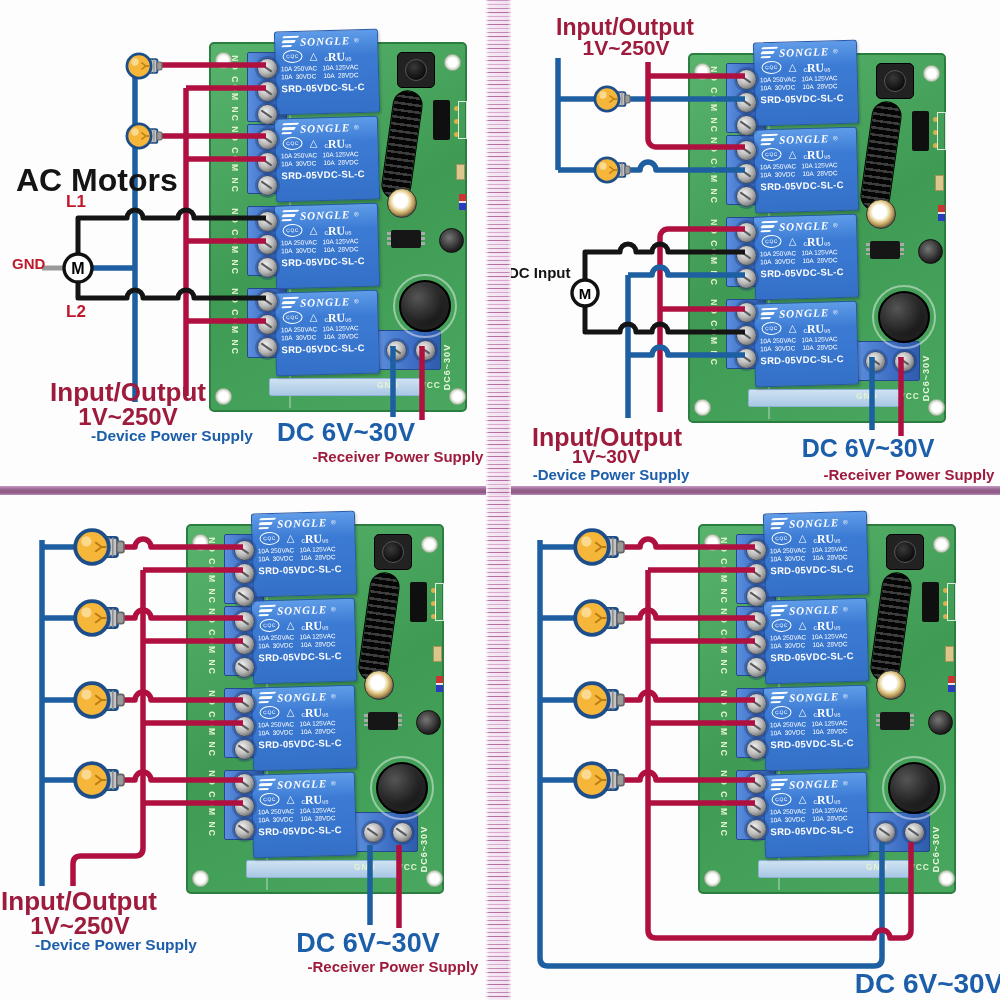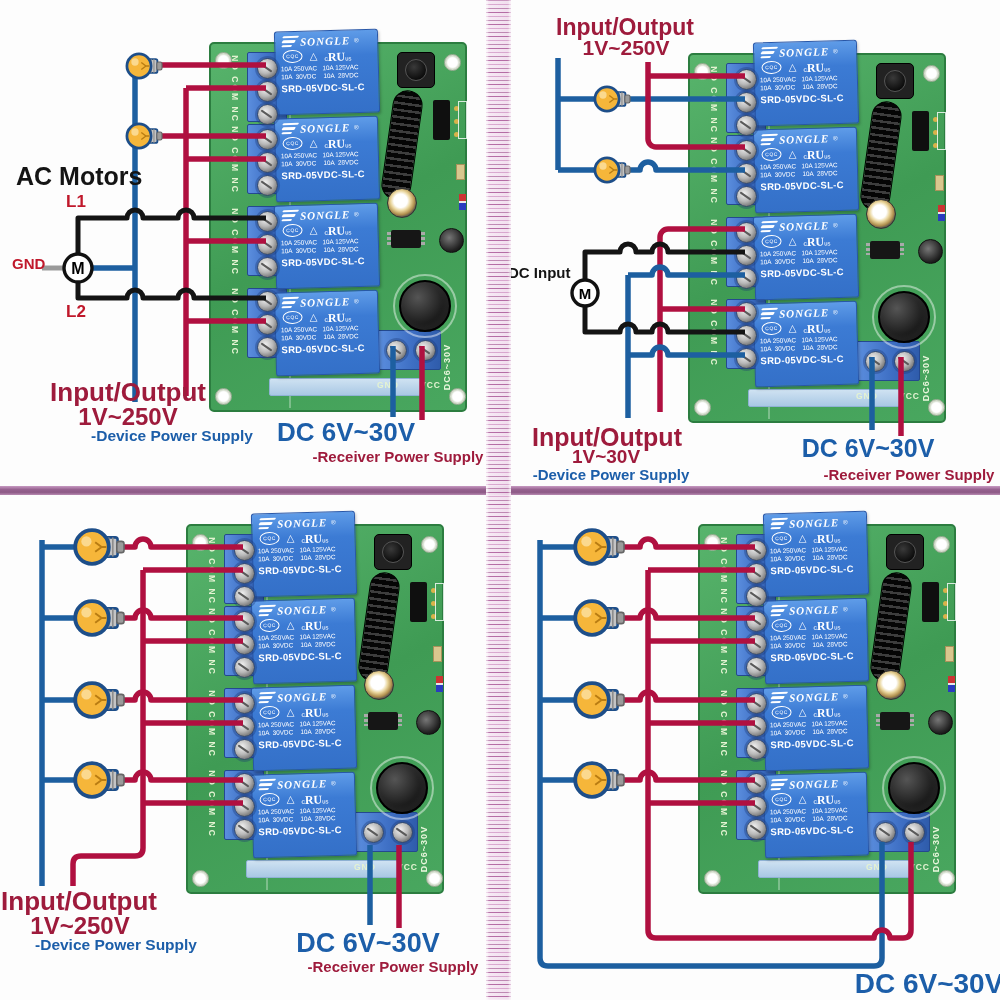--- a/index.html
+++ b/index.html
@@ -91,21 +91,21 @@
   .wr{stroke:#b01040;stroke-width:5.5;fill:none;stroke-linejoin:round;}
   .wb{stroke:#1d5fa0;stroke-width:5.5;fill:none;stroke-linejoin:round;}
   .wk{stroke:#141414;stroke-width:5;fill:none;stroke-linejoin:round;}
   .wg{stroke:#9a9a9a;stroke-width:5;fill:none;}
   .motor{fill:#fff;stroke:#111;stroke-width:3.4;}
   .mtxt{font-family:"Liberation Sans",sans-serif;font-weight:bold;text-anchor:middle;fill:#000;}
   
   .lbl{position:absolute;z-index:4;font-weight:bold;white-space:nowrap;}
   .ctr{transform:translateX(-50%);}
   .crimson{color:#9e1b3c}.blue{color:#1c5ea9}.red{color:#c0182b}.black{color:#141414}
-  .q1-title{left:16px;top:162px;font-size:25px;}
+  .q1-title{left:16px;top:162px;font-size:32px;}
   .q1-l1{left:66px;top:192px;font-size:17px;}
   .q1-gnd{left:12px;top:255px;font-size:15px;}
   .q1-l2{left:66px;top:302px;font-size:17px;}
   .q1-io1{left:128px;top:377px;font-size:26px;}
   .q1-io2{left:128px;top:403px;font-size:24px;}
   .q1-dev{left:172px;top:427px;font-size:15.5px;}
   .q1-dc{left:346px;top:417px;font-size:26px;}
   .q1-rcv{left:398px;top:448px;font-size:15px;}
   .q2-t1{left:625px;top:14px;font-size:23px;}
   .q2-t2{left:626px;top:36px;font-size:21px;}

